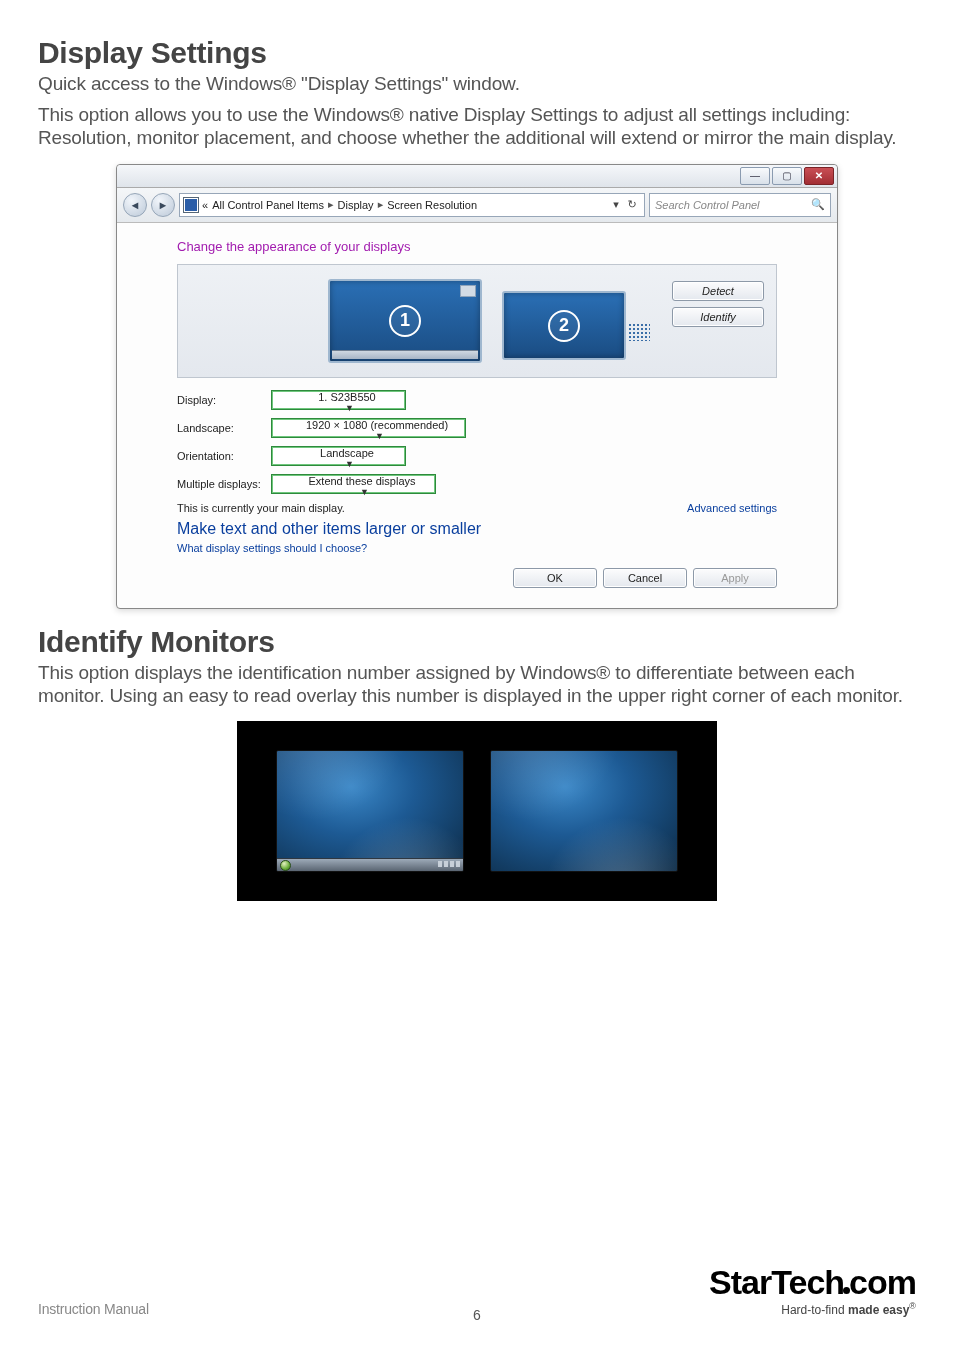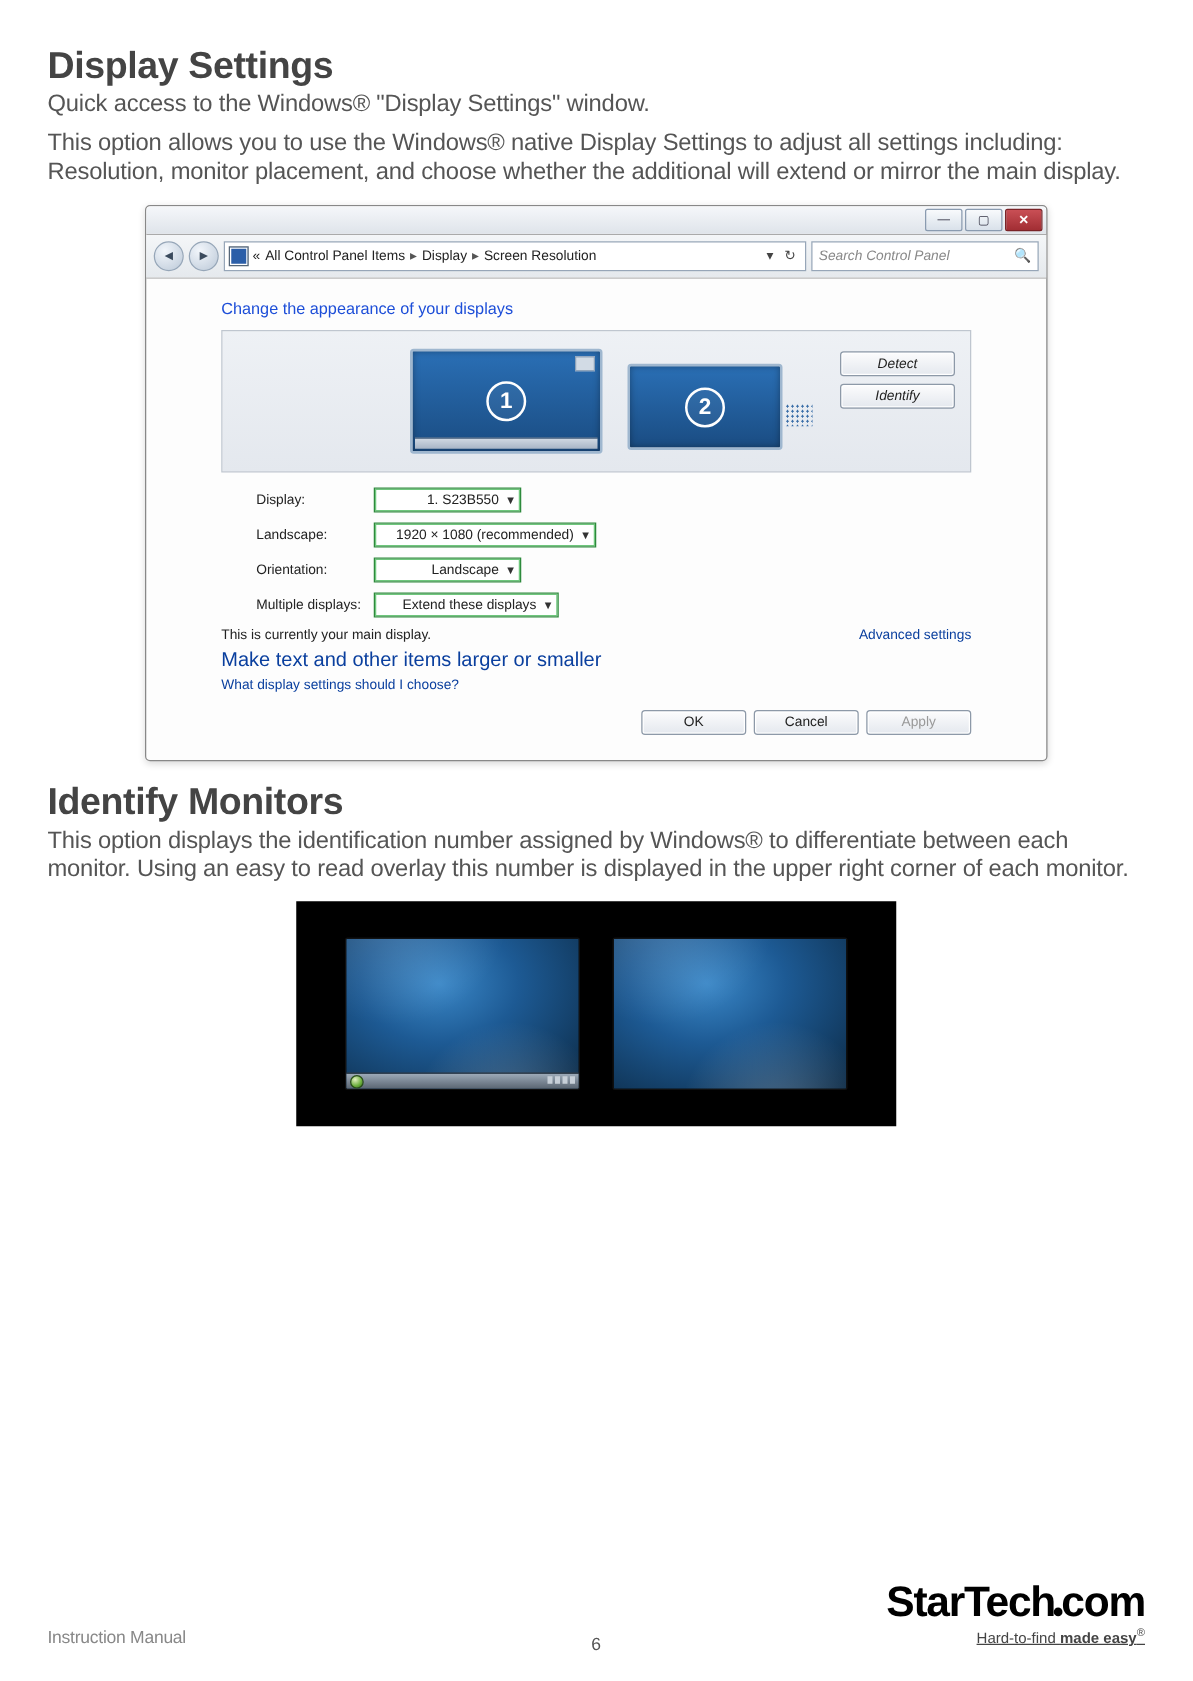--- a/index.html
+++ b/index.html
@@ -85,21 +85,21 @@
       display:flex;align-items:center;padding:0 5px;font-size:11px;color:#888;font-style:italic;
       justify-content:space-between;
     }
     .searchbox .mag{font-style:normal;color:#555;}
     .content {
       padding: 16px 60px 20px 60px;
     }
     .content h2.cp-head {
       font-weight: normal;
       font-size: 13px;
-      color: #1d4ed8;
+      color: #a21caf;
       margin: 0 0 10px 0;
     }
     .disp-area {
       border:1px solid #bfc6cf;
       background: linear-gradient(#eef1f5,#e4e8ee);
       height: 112px;
       position: relative;
       margin-bottom: 12px;
       display:flex;align-items:center;justify-content:center;gap:20px;
     }
@@ -132,25 +132,26 @@
       position:absolute;right:12px;top:16px;display:flex;flex-direction:column;gap:6px;font-style:italic;
     }
     .w7btn {
       min-width:70px;padding:3px 10px;font-size:11px;
       background: linear-gradient(#fcfcfd,#e4e8ee);
       border:1px solid #8d99a8;border-radius:3px;
       text-align:center;color:#222;
       box-shadow: 0 0 0 1px #fff inset;
     }
     .form-row{ display:flex;align-items:center;margin-bottom:8px; }
-    .form-row label{ width:94px;font-size:11px;color:#222;margin-left:28px; }
+    .form-row label{ width:94px;font-size:11px;color:#222; }
     .combo {
       height:18px;border:1px solid #7c8b9d;background:#fff;font-size:11px;
-      display:flex;align-items:center;justify-content:flex-end;padding:0 3px 0 3px;
+      display:flex;align-items:center;justify-content:flex-start;padding:0 3px 0 20px;
       color:#222;
+      flex-direction:column;
     }
     .combo.green { border-color:#2e8a3c; box-shadow: 0 0 0 1px #6fc77d inset;}
     .combo .dd{font-size:9px;color:#333;padding-left:5px;}
     .line-row{ display:flex;justify-content:space-between;font-size:11px;margin:6px 0; }
     .linklike{ color:#0a3f9e;cursor:default; }
     .btn-row{ display:flex;justify-content:flex-end;gap:6px;padding: 8px 0 0 0; margin-top:4px;}
     
     .ident-img {
       width: 480px;height:180px;margin:6px auto 0 auto;
       background:#000;display:flex;align-items:center;justify-content:center;gap:26px;
@@ -187,21 +188,21 @@
     .footer-label{ font-size:14px;color:#888;letter-spacing:-0.2px;margin-top:28px; }
     .page-num{ position:absolute;bottom:22px;left:0;right:0;text-align:center;font-size:14px;color:#555; }
     .logo {
       text-align:right;
     }
     .logo-name{
       font-family: Arial, sans-serif;font-weight:bold;font-size:34px;color:#000;
       letter-spacing:-1px;line-height:1;
     }
     .logo-name .dot{display:inline-block;width:7px;height:7px;background:#000;border-radius:50%;vertical-align:baseline;margin:0 -1px;}
-    .logo-sub{font-size:12px;color:#444;margin-top:2px;text-decoration:underline;}
+    .logo-sub{font-size:12px;color:#444;margin-top:2px;}
     .logo-sub b{font-weight:bold;}
     .logo-reg{font-size:9px;vertical-align:super;}
   </style>
 </head>
 <body>
 
 <h1>Display Settings</h1>
 <p class="intro">Quick access to the Windows® "Display Settings" window.</p>
 <p class="body-text">This option allows you to use the Windows® native Display Settings to adjust all settings including: Resolution, monitor placement, and choose whether the additional will extend or mirror the main display.</p>
 

